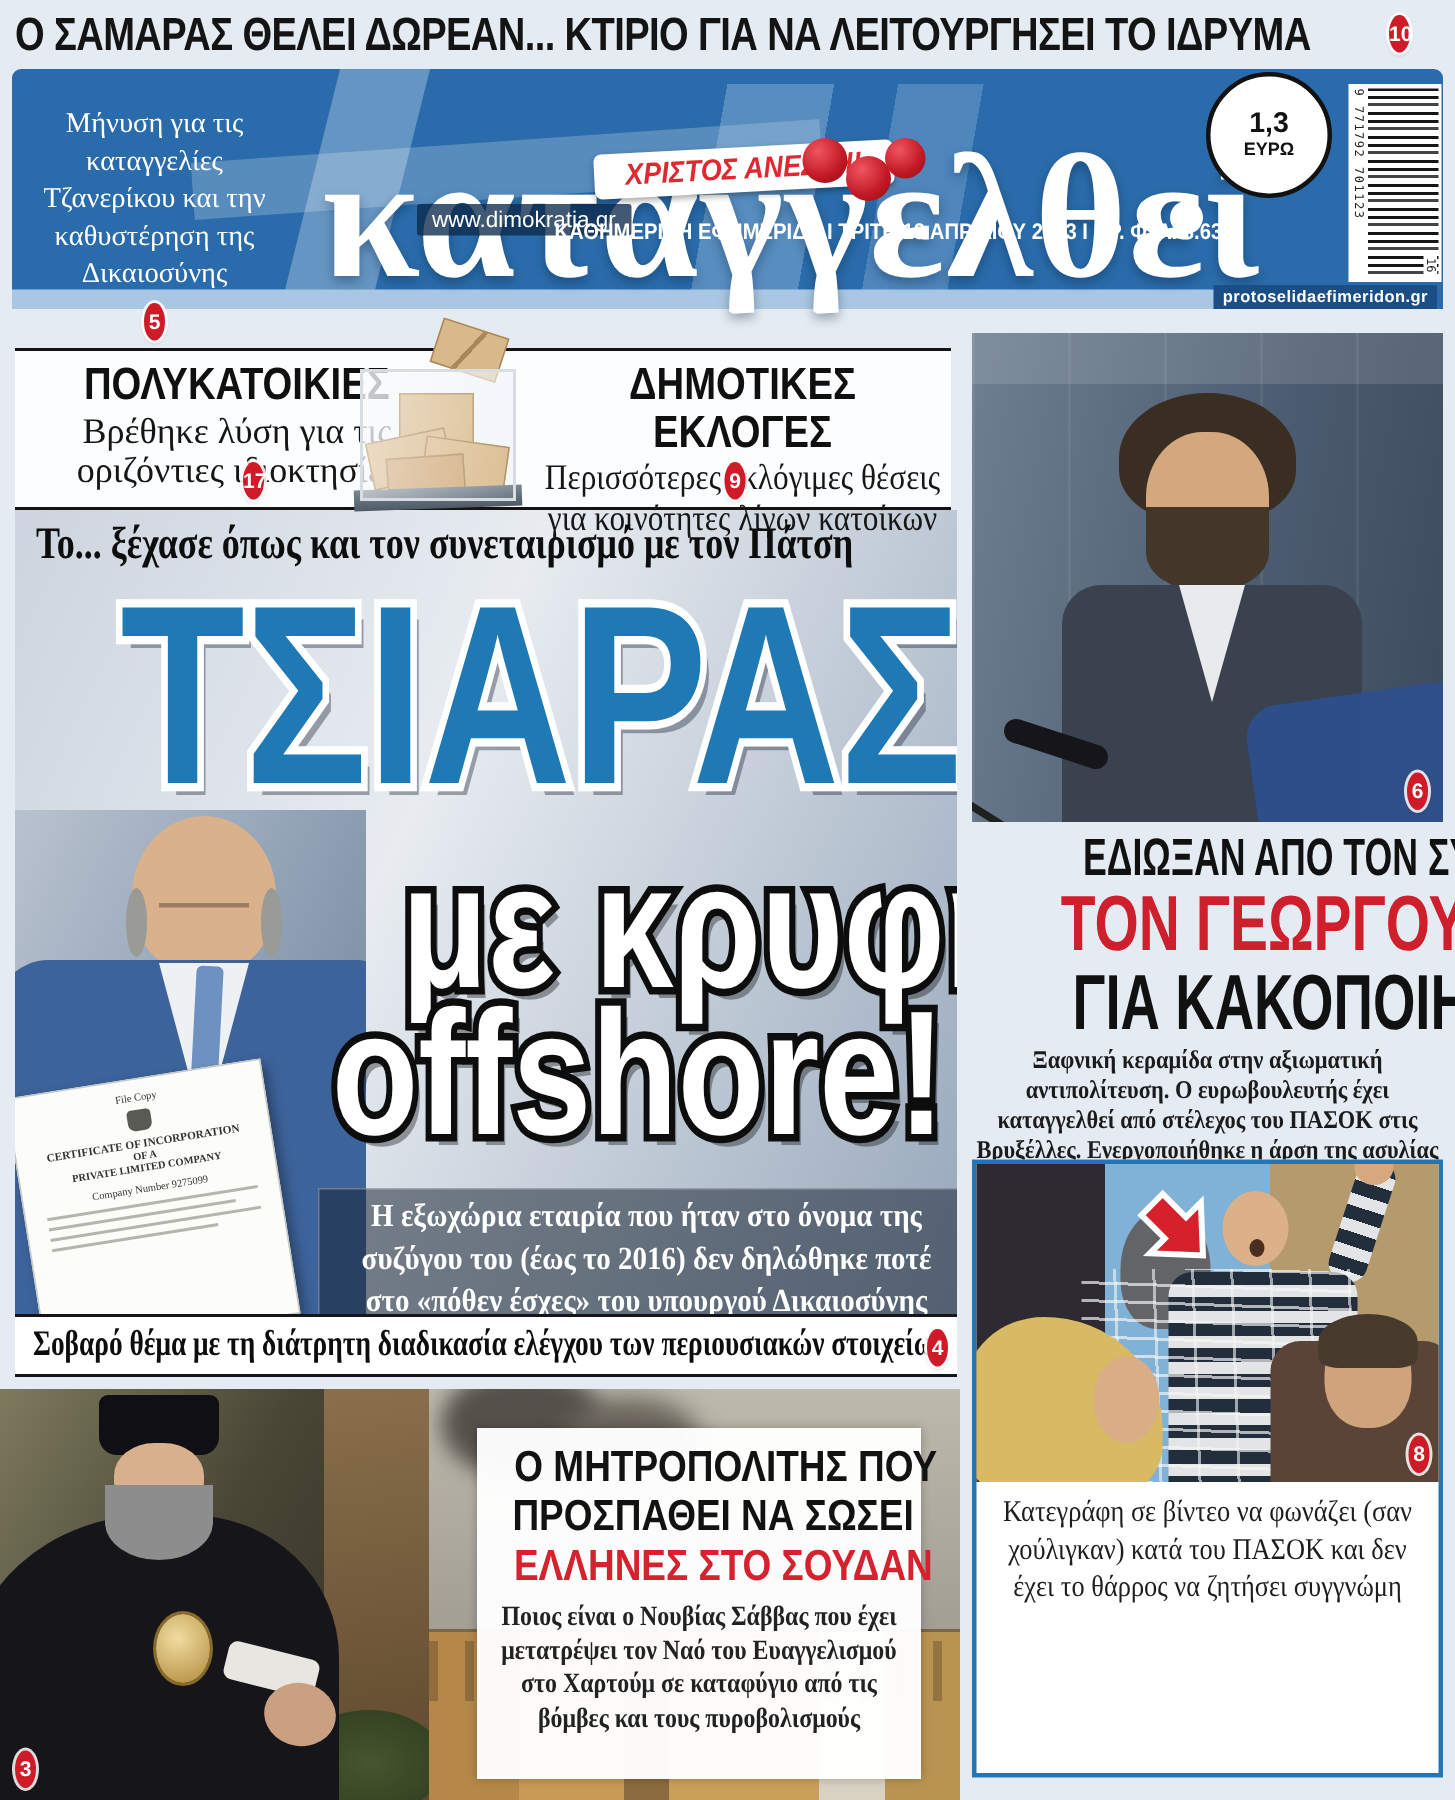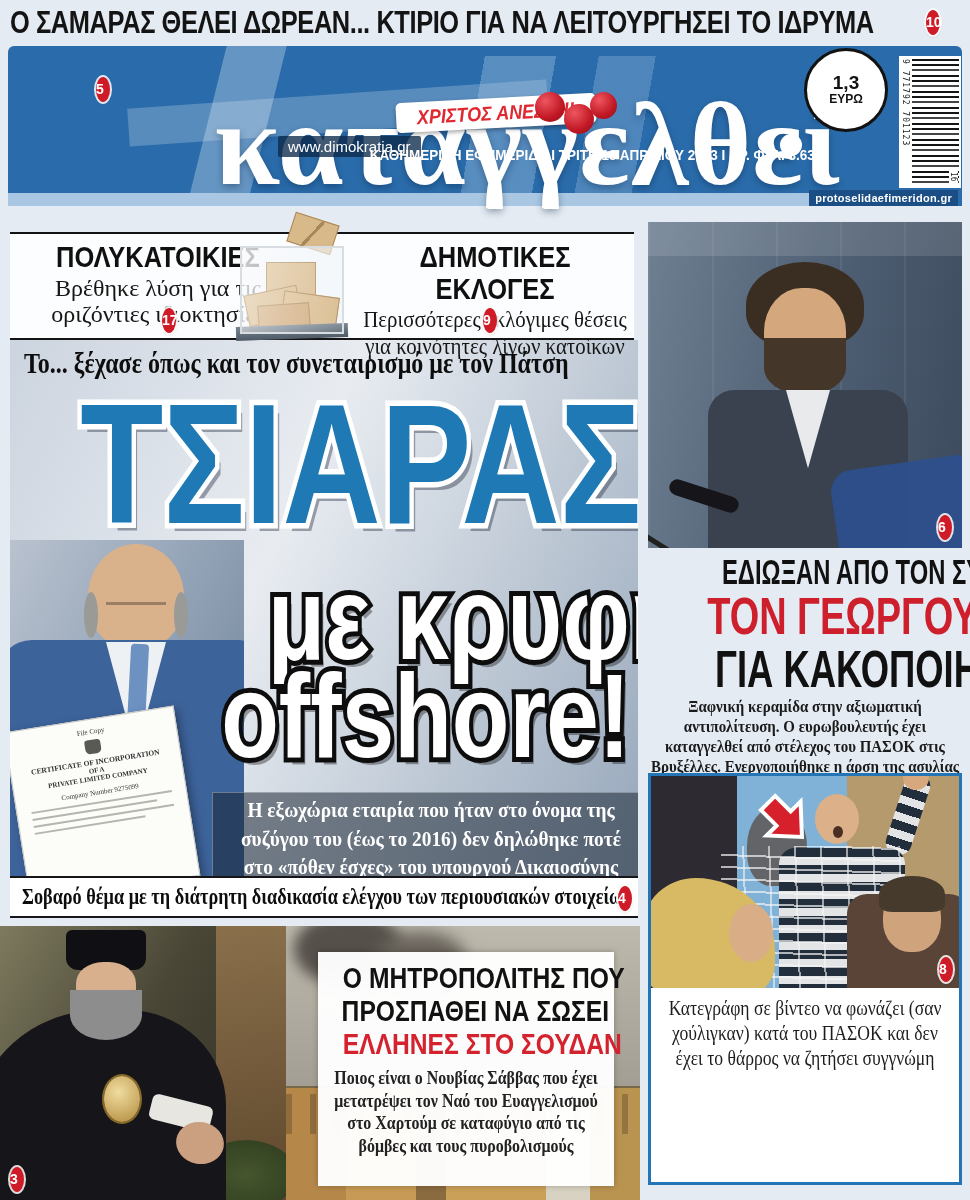--- a/index.html
+++ b/index.html
@@ -2,21 +2,21 @@
 <html><head>
 <meta charset="utf-8">
 <style>
   html,body{margin:0;padding:0;background:#e4ebf3;}
   #page{position:relative;width:970px;height:1200px;background:#e4ebf3;overflow:hidden;
         font-family:"Liberation Sans",sans-serif;-webkit-font-smoothing:antialiased;}
   .abs{position:absolute;}
   .cnd{font-family:"Liberation Sans",sans-serif;font-weight:700;}
   .sqx{display:inline-block;transform-origin:center;}
   .badge{width:14px;height:25px;border-radius:50%;background:#cf1b27;color:#fff;
-         font:700 14px/25px "Liberation Sans",sans-serif;
+         font:700 14px/25px "Liberation Sans",sans-serif;text-align:center;
          box-shadow:0 0 0 2px rgba(255,255,255,.85),0 1px 3px rgba(0,0,0,.4);z-index:9;}
   .outline{position:relative;display:inline-block;line-height:.95;white-space:nowrap;}
   .outline .stroke{position:absolute;left:0;top:0;white-space:nowrap;z-index:0;}
   .outline .fill{position:relative;z-index:1;white-space:nowrap;}
   
   #masthead{left:8px;top:46px;width:954px;height:160px;background:#2a6cab;border-radius:6px 6px 0 0;}
   #mh-strip{left:0;bottom:0;right:66px;height:13px;background:#a9c7e2;z-index:2;}
   #mh-flag1{left:200px;top:0;width:60px;height:150px;background:rgba(255,255,255,.28);transform:skewX(-14deg);}
   #mh-flag2{left:120px;top:48px;width:420px;height:38px;background:rgba(255,255,255,.22);transform:rotate(-4deg);}
   #mh-flag3{left:420px;top:10px;width:260px;height:140px;background:linear-gradient(100deg,transparent 20%,rgba(173,203,230,.35) 20% 45%,transparent 45% 60%,rgba(173,203,230,.28) 60% 80%,transparent 80%);}
@@ -129,20 +129,21 @@
   </div>
   <div class="abs badge" style="left:926px;top:10px;">10</div>
 
   <div id="masthead" class="abs">
     <div id="mh-flag1" class="abs"></div>
     <div id="mh-flag2" class="abs"></div>
     <div id="mh-flag3" class="abs"></div>
     <div id="mh-strip" class="abs"></div>
 
     <div id="mh-teaser" class="abs">
+      <div class="txt">Μήνυση για τις καταγγελίες Τζανερίκου και την καθυστέρηση της Δικαιοσύνης</div>
       <div class="badge" style="margin-top:7px;">5</div>
     </div>
 
     <div id="logo" class="abs">καταγγελθεί</div>
     <div id="website" class="abs">www.dimokratia.gr</div>
 
     <div id="ribbon" class="abs">
       <span>ΧΡΙΣΤΟΣ ΑΝΕΣΤΗ!</span>
     </div>
     <div class="abs egg" style="left:527px;top:46px;width:30px;height:30px;"></div>

